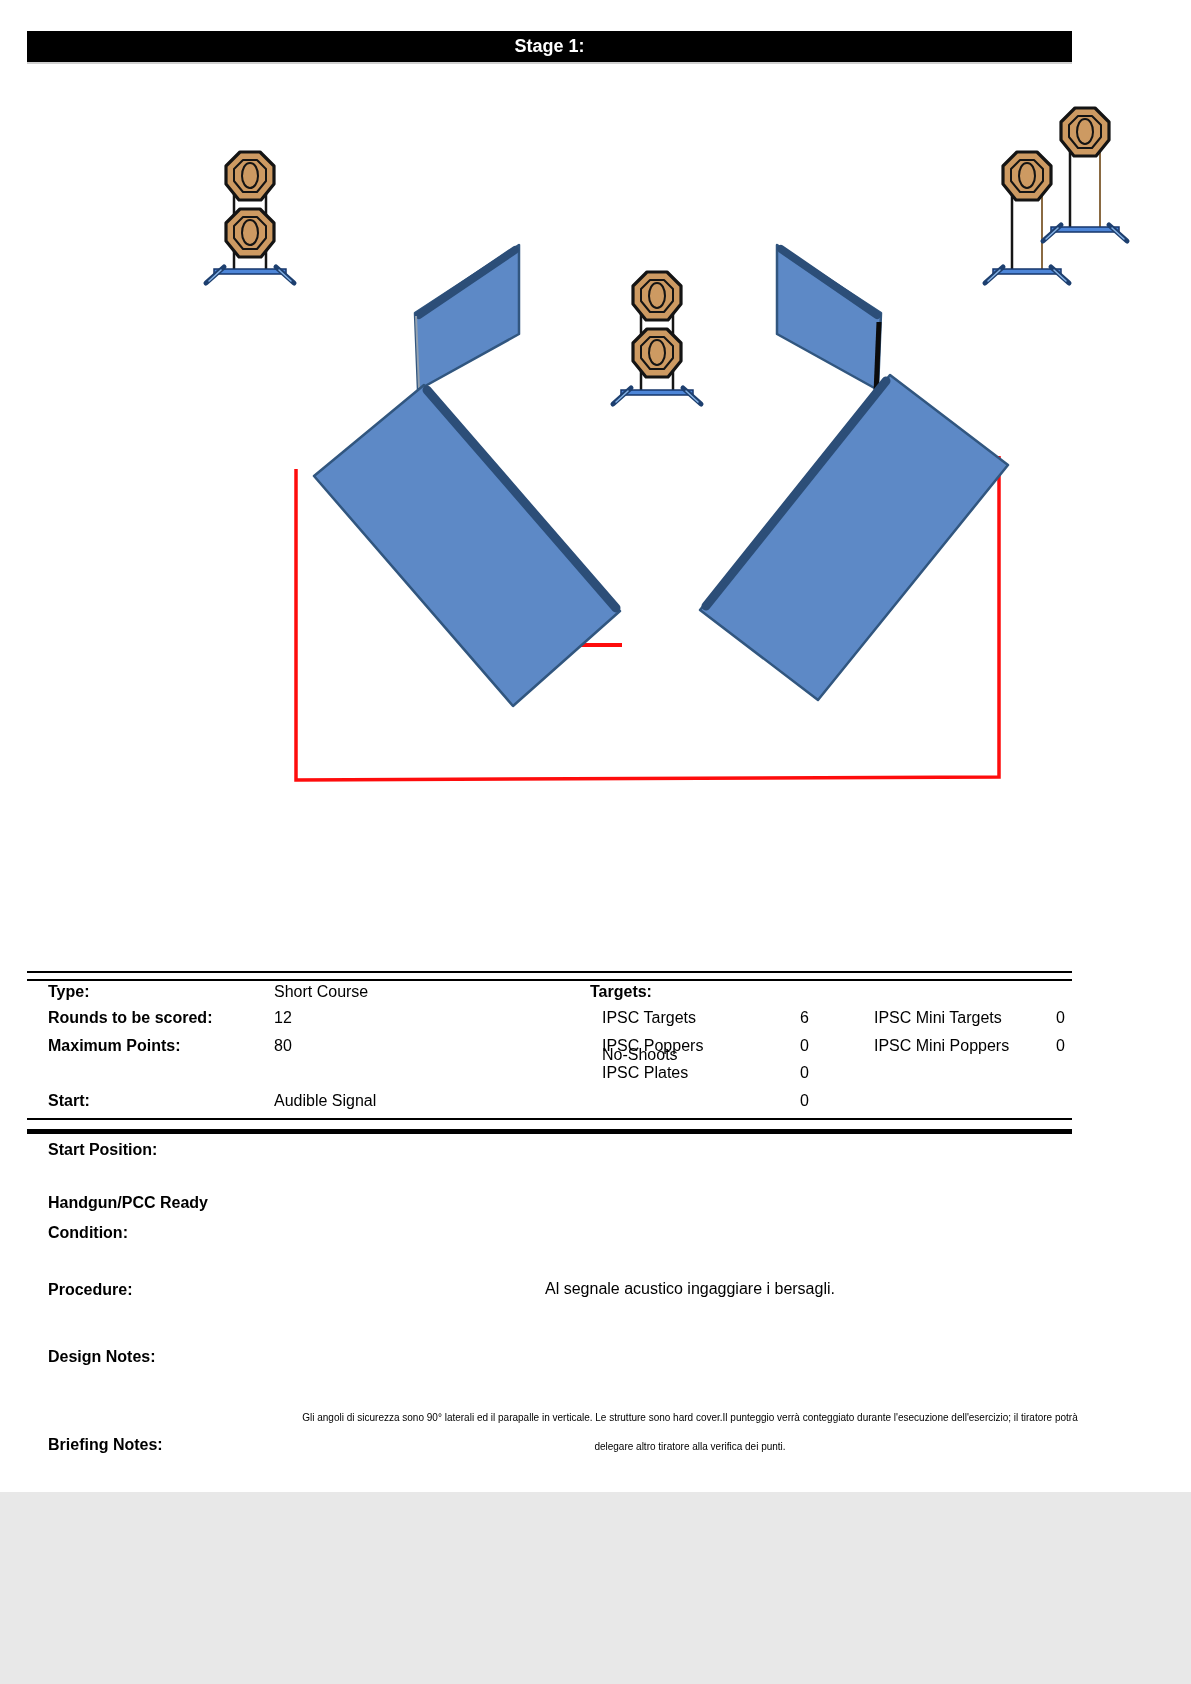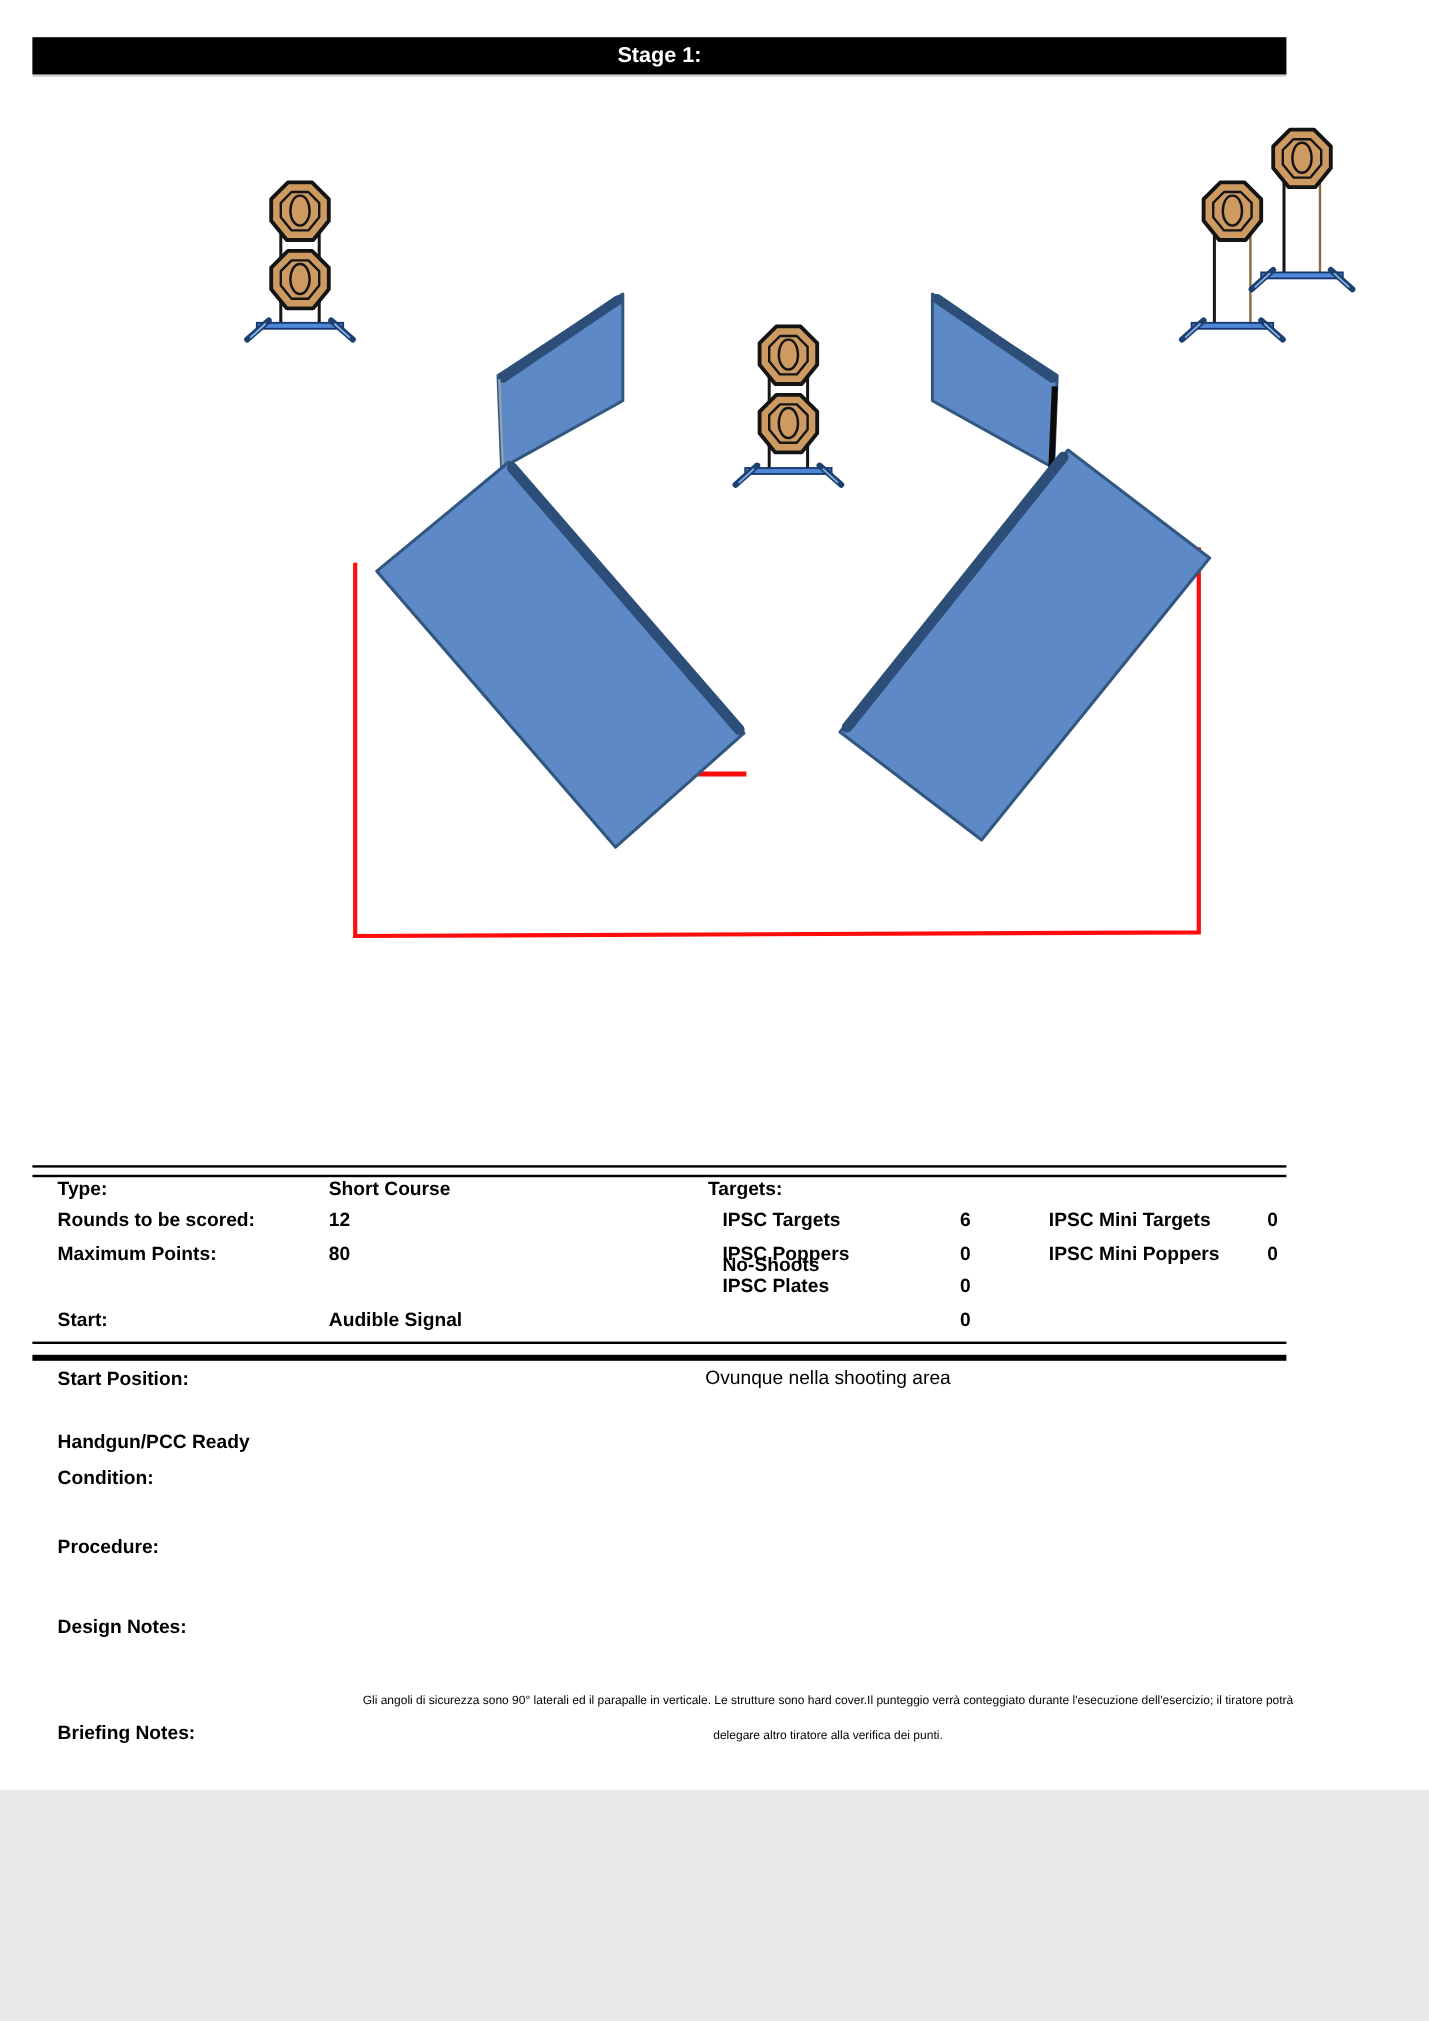--- a/index.html
+++ b/index.html
@@ -26,21 +26,21 @@
   .base{fill:var(--stand-base);stroke:#16366b;stroke-width:1.5;}
   .foot{stroke:var(--stand-foot);stroke-width:5;stroke-linecap:round;}
   .foot-dash{stroke:#85b1e4;stroke-width:1.5;stroke-linecap:round;}
   .redline{stroke:var(--boundary-red);fill:none;}
 
   .rule{position:absolute;left:27px;width:1045px;z-index:2;}
   .rule-a{top:971px;height:6px;border-top:2px solid #000;border-bottom:2px solid #000;}
   .rule-b{top:1118px;height:9px;border-top:2px solid #000;border-bottom:5px solid #000;}
   .rule-c{top:1496px;height:9px;border-top:2px solid #000;border-bottom:5px solid #000;}
 
-  .cell{position:absolute;font-size:16px;line-height:20px;white-space:nowrap;z-index:2;font-weight:bold;}
+  .cell{position:absolute;font-size:16px;line-height:20px;white-space:nowrap;z-index:2;}
   .b{font-weight:700;}
   .center-val{position:absolute;left:290px;width:800px;text-align:center;font-size:16px;z-index:2;}
   .wrapblock{position:absolute;left:290px;width:800px;text-align:center;font-size:10px;
              line-height:29px;white-space:normal;z-index:2;}
 </style>
 </head>
 <body>
 
 <div class="page">
 
@@ -153,26 +153,26 @@
 
   <span class="cell" style="left:602px;top:1063px">IPSC Plates</span>
   <span class="cell" style="left:800px;top:1063px">0</span>
 
   <span class="cell b" style="left:48px;top:1091px">Start:</span>
   <span class="cell" style="left:274px;top:1091px">Audible Signal</span>
   <span class="cell" style="left:602px;top:1045px">No-Shoots</span>
   <span class="cell" style="left:800px;top:1091px">0</span>
 
   <span class="cell b" style="left:48px;top:1140px">Start Position:</span>
-  <div class="center-val" style="top:1140px">Ovunque nella shooting area</div>
 
   <span class="cell b" style="left:48px;top:1193px">Handgun/PCC Ready</span>
   <span class="cell b" style="left:48px;top:1223px">Condition:</span>
 
   <span class="cell b" style="left:48px;top:1280px">Procedure:</span>
+  <div class="center-val" style="top:1280px">Al segnale acustico ingaggiare i bersagli.</div>
 
   <span class="cell b" style="left:48px;top:1347px">Design Notes:</span>
   <div class="center-val" style="top:1347px"></div>
 
   <span class="cell b" style="left:48px;top:1435px">Briefing Notes:</span>
   <div class="wrapblock" style="top:1403px">Gli angoli di sicurezza sono 90° laterali ed il parapalle in verticale. Le strutture sono hard cover.Il punteggio verrà conteggiato durante l'esecuzione dell'esercizio; il tiratore potrà delegare altro tiratore alla verifica  dei punti.</div>
 
 </div>
 
 </body></html>

